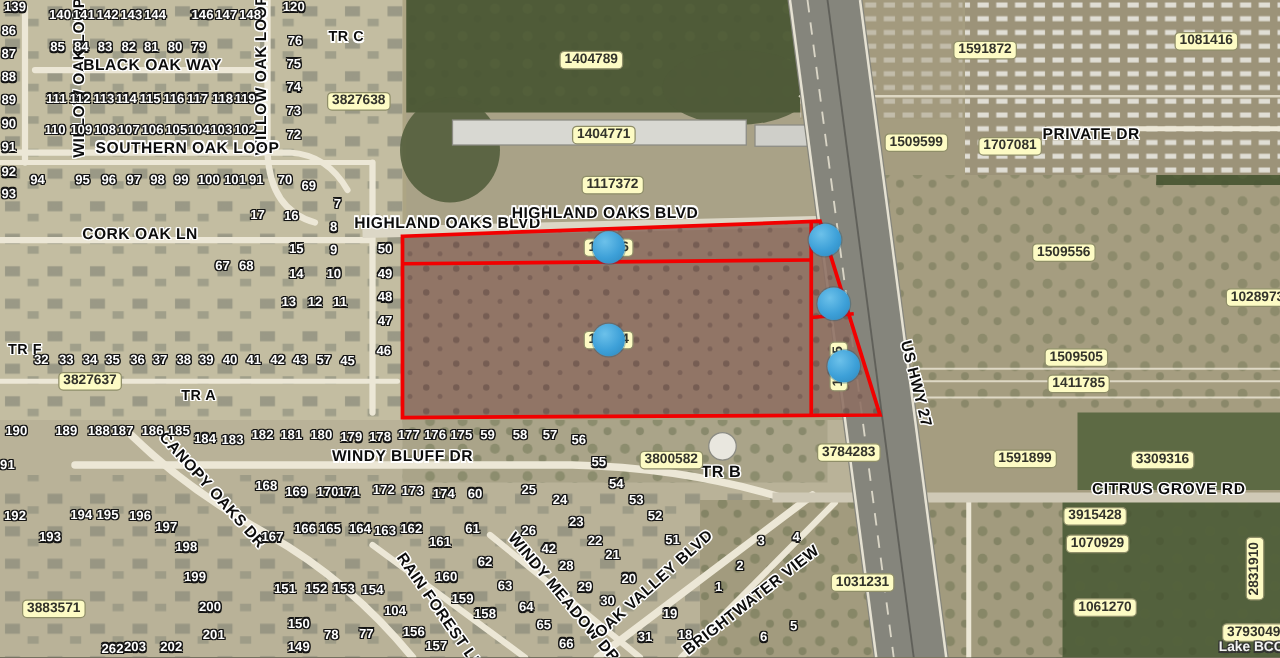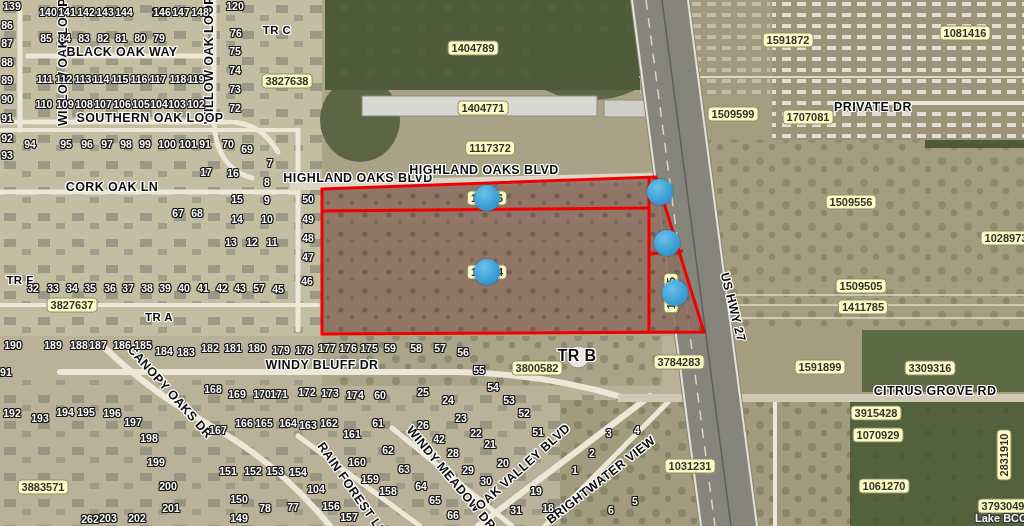--- a/index.html
+++ b/index.html
@@ -136,21 +136,21 @@
       <div class="street" style="left: 170px; top: 392px; transform: translate(-50%, -50%) rotate(48deg);">CANOPY OAKS DR</div>
       <div class="street" style="left: 322px; top: 365px; transform: translate(-50%, -50%);">WINDY BLUFF DR</div>
       <div class="street" style="left: 352px; top: 489px; transform: translate(-50%, -50%) rotate(55deg);">RAIN FOREST LN</div>
       <div class="street" style="left: 451px; top: 478px; transform: translate(-50%, -50%) rotate(50deg);">WINDY MEADOW DR</div>
       <div class="street" style="left: 523px; top: 467px; transform: translate(-50%, -50%) rotate(-42deg);">OAK VALLEY BLVD</div>
       <div class="street" style="left: 601px; top: 480px; transform: translate(-50%, -50%) rotate(-38deg);">BRIGHTWATER VIEW</div>
       <div class="street" style="left: 935px; top: 391px; transform: translate(-50%, -50%);">CITRUS GROVE RD</div>
       <div class="street" style="font-size: 11.5px; left: 277px; top: 30px; transform: translate(-50%, -50%);">TR C</div>
       <div class="street" style="font-size: 11.5px; left: 20px; top: 280px; transform: translate(-50%, -50%);">TR F</div>
       <div class="street" style="font-size: 11.5px; left: 159px; top: 317px; transform: translate(-50%, -50%);">TR A</div>
-      <div class="street" style="font-size: 16px; left: 577px; top: 356px; transform: translate(-50%, -50%);">TR B</div>
+      <div class="street" style="font-size: 13px; left: 577px; top: 377px; transform: translate(-50%, -50%);">TR B</div>
       <div class="lot" style="left: 12px; top: 6px; transform: translate(-50%, -50%);">139</div>
       <div class="lot" style="left: 7px; top: 25px; transform: translate(-50%, -50%);">86</div>
       <div class="lot" style="left: 7px; top: 43px; transform: translate(-50%, -50%);">87</div>
       <div class="lot" style="left: 7px; top: 62px; transform: translate(-50%, -50%);">88</div>
       <div class="lot" style="left: 7px; top: 80px; transform: translate(-50%, -50%);">89</div>
       <div class="lot" style="left: 7px; top: 99px; transform: translate(-50%, -50%);">90</div>
       <div class="lot" style="left: 7px; top: 118px; transform: translate(-50%, -50%);">91</div>
       <div class="lot" style="left: 7px; top: 138px; transform: translate(-50%, -50%);">92</div>
       <div class="lot" style="left: 7px; top: 155px; transform: translate(-50%, -50%);">93</div>
       <div class="lot" style="left: 48px; top: 12px; transform: translate(-50%, -50%);">140</div>
@@ -263,21 +263,21 @@
       <div class="lot" style="left: 524px; top: 413px; transform: translate(-50%, -50%);">52</div>
       <div class="lot" style="left: 538px; top: 432px; transform: translate(-50%, -50%);">51</div>
       <div class="lot" style="left: 307px; top: 392px; transform: translate(-50%, -50%);">172</div>
       <div class="lot" style="left: 330px; top: 393px; transform: translate(-50%, -50%);">173</div>
       <div class="lot" style="left: 355px; top: 395px; transform: translate(-50%, -50%);">174</div>
       <div class="lot" style="left: 380px; top: 395px; transform: translate(-50%, -50%);">60</div>
       <div class="lot" style="left: 423px; top: 392px; transform: translate(-50%, -50%);">25</div>
       <div class="lot" style="left: 448px; top: 400px; transform: translate(-50%, -50%);">24</div>
       <div class="lot" style="left: 461px; top: 418px; transform: translate(-50%, -50%);">23</div>
       <div class="lot" style="left: 12px; top: 413px; transform: translate(-50%, -50%);">192</div>
-      <div class="lot" style="left: 40px; top: 418px; transform: translate(-50%, -50%);">193</div>
+      <div class="lot" style="left: 40px; top: 430px; transform: translate(-50%, -50%);">193</div>
       <div class="lot" style="left: 65px; top: 412px; transform: translate(-50%, -50%);">194</div>
       <div class="lot" style="left: 86px; top: 412px; transform: translate(-50%, -50%);">195</div>
       <div class="lot" style="left: 112px; top: 413px; transform: translate(-50%, -50%);">196</div>
       <div class="lot" style="left: 133px; top: 422px; transform: translate(-50%, -50%);">197</div>
       <div class="lot" style="left: 149px; top: 438px; transform: translate(-50%, -50%);">198</div>
       <div class="lot" style="left: 156px; top: 462px; transform: translate(-50%, -50%);">199</div>
       <div class="lot" style="left: 168px; top: 486px; transform: translate(-50%, -50%);">200</div>
       <div class="lot" style="left: 171px; top: 508px; transform: translate(-50%, -50%);">201</div>
       <div class="lot" style="left: 137px; top: 518px; transform: translate(-50%, -50%);">202</div>
       <div class="lot" style="left: 108px; top: 518px; transform: translate(-50%, -50%);">203</div>

